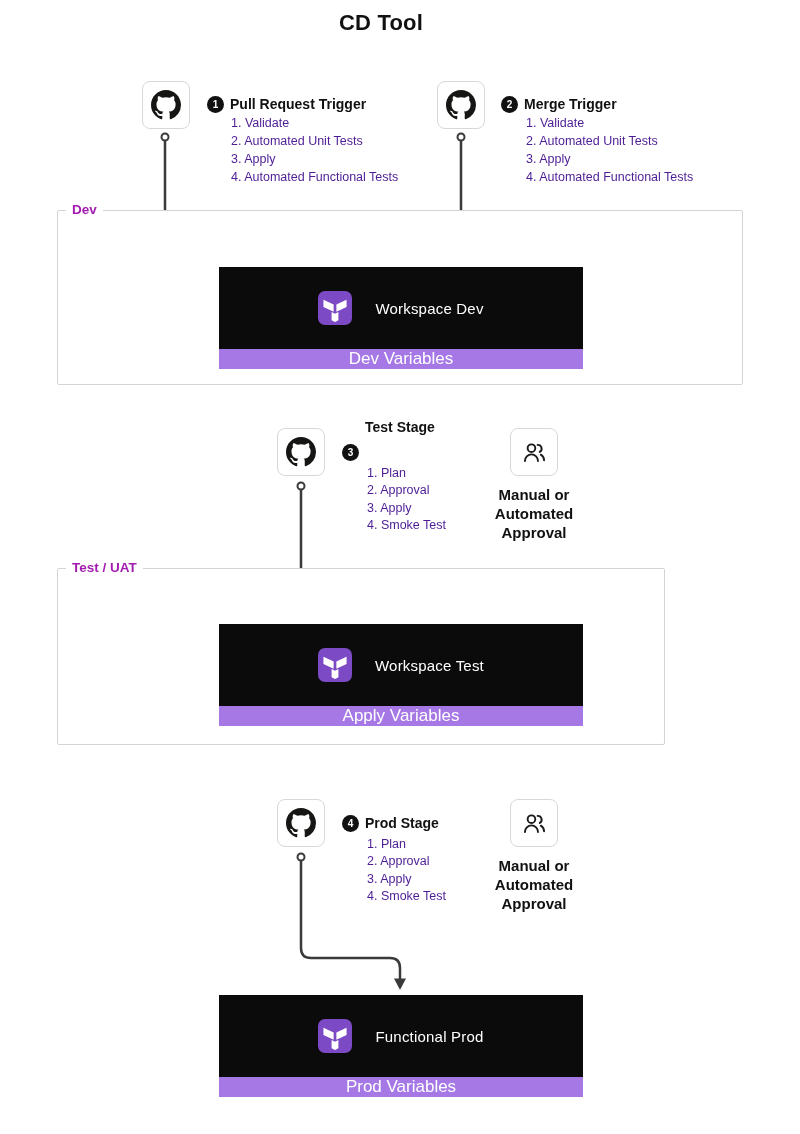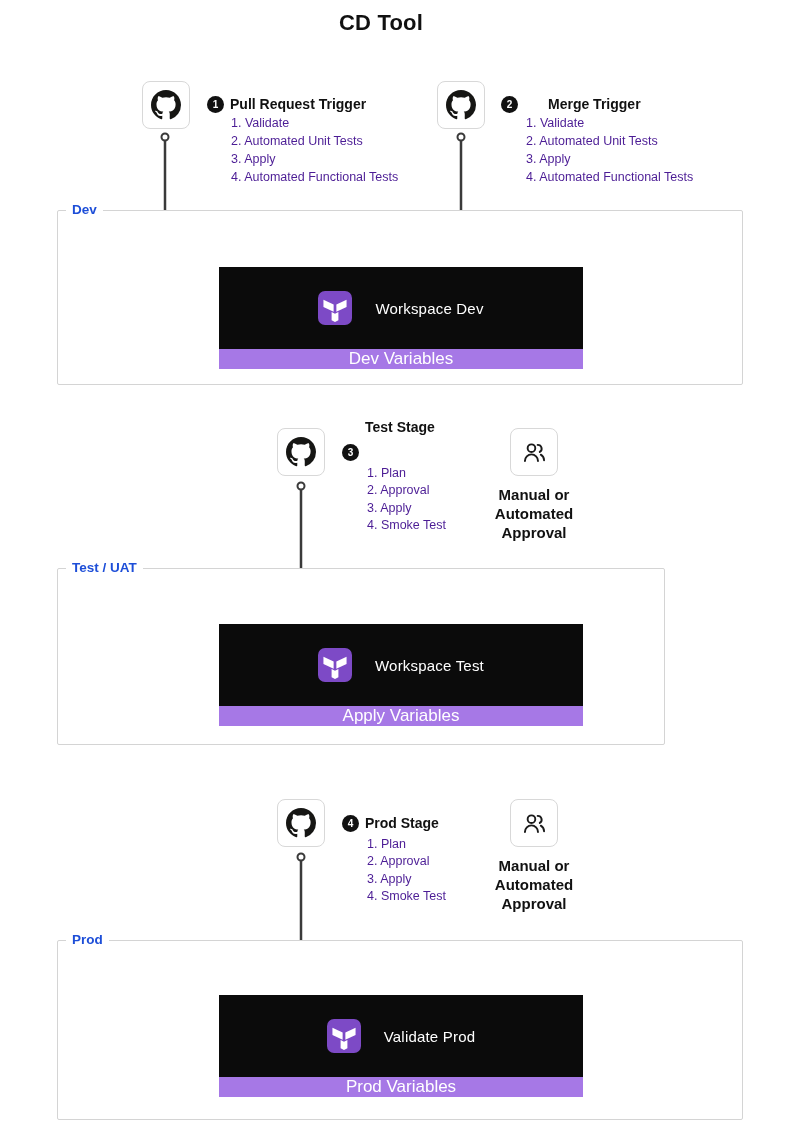--- a/index.html
+++ b/index.html
@@ -29,21 +29,21 @@
   .steps { position:absolute; font-size:12.5px; color:#4c1d95; white-space:nowrap; }
   .steps-lh18 div { line-height:18px; }
   .steps-lh17 div { line-height:17.3px; }
 
   .approval-label { position:absolute; width:120px; text-align:center;
                     font-size:15px; font-weight:700; line-height:19px; color:#111; }
 
   
   .env-group { position:absolute; border:1px solid #d4d4d4; border-radius:2px; background:#fff; }
   .env-label { position:absolute; top:-9px; left:8px; background:#fff; padding:0 6px;
-               font-size:13.5px; font-weight:600; color:#1d4ed8; white-space:nowrap; }
+               font-size:13.5px; font-weight:600; color:#a21caf; white-space:nowrap; }
 
   
   .ws-box { position:absolute; width:364px; }
   .ws-black { height:82px; background:#0b0b0b; display:flex; align-items:center;
               justify-content:center; gap:23px; }
   .tf-icon { width:34px; height:34px; border-radius:7px; background:#7d4ac6;
              display:flex; align-items:center; justify-content:center; }
   .tf-svg { width:34px; height:34px; }
   .ws-name { color:#fff; font-size:15px; letter-spacing:.2px; }
   .ws-bar { height:20px; background:#a678e6; color:#fff; font-size:17px;
@@ -109,21 +109,21 @@
     <div>3. Apply</div>
     <div>4. Automated Functional Tests</div>
   </div>
 
   <div class="icon-box" style="left:437px; top:81px;">
     <svg class="gh-svg">
         <use href="#gh-icon"></use>
       </svg>
   </div>
   <div class="badge" style="left:501px; top:96px;">2</div>
-  <div class="block-title" style="left:524px; top:96px;margin-left:24px;">Merge Trigger</div>
+  <div class="block-title" style="left:524px; top:96px;">Merge Trigger</div>
   <div class="steps steps-lh18" style="left:526px; top:114px;">
     <div>1. Validate</div>
     <div>2. Automated Unit Tests</div>
     <div>3. Apply</div>
     <div>4. Automated Functional Tests</div>
   </div>
 
   <div class="icon-box" style="left:277px; top:428px;">
     <svg class="gh-svg">
         <use href="#gh-icon"></use>
@@ -195,28 +195,25 @@
       <div class="tf-icon">
         <svg class="tf-svg" viewBox="0 0 100 100">
             <use href="#tf-icon"></use>
           </svg>
       </div>
       <div class="ws-name">Workspace Test</div>
     </div>
     <div class="ws-bar">Apply Variables</div>
   </div>
 
-  <div class="env-group" style="left:57px; top:940px; width:686px; height:180px;">
-    <span class="env-label">Prod</span>
-  </div>
   <div class="ws-box" style="left:219px; top:995px;">
     <div class="ws-black">
       <div class="tf-icon">
         <svg class="tf-svg" viewBox="0 0 100 100">
             <use href="#tf-icon"></use>
           </svg>
       </div>
-      <div class="ws-name">Validate Prod</div>
+      <div class="ws-name">Functional Prod</div>
     </div>
     <div class="ws-bar">Prod Variables</div>
   </div>
 
 </div>
 
 </body></html>

